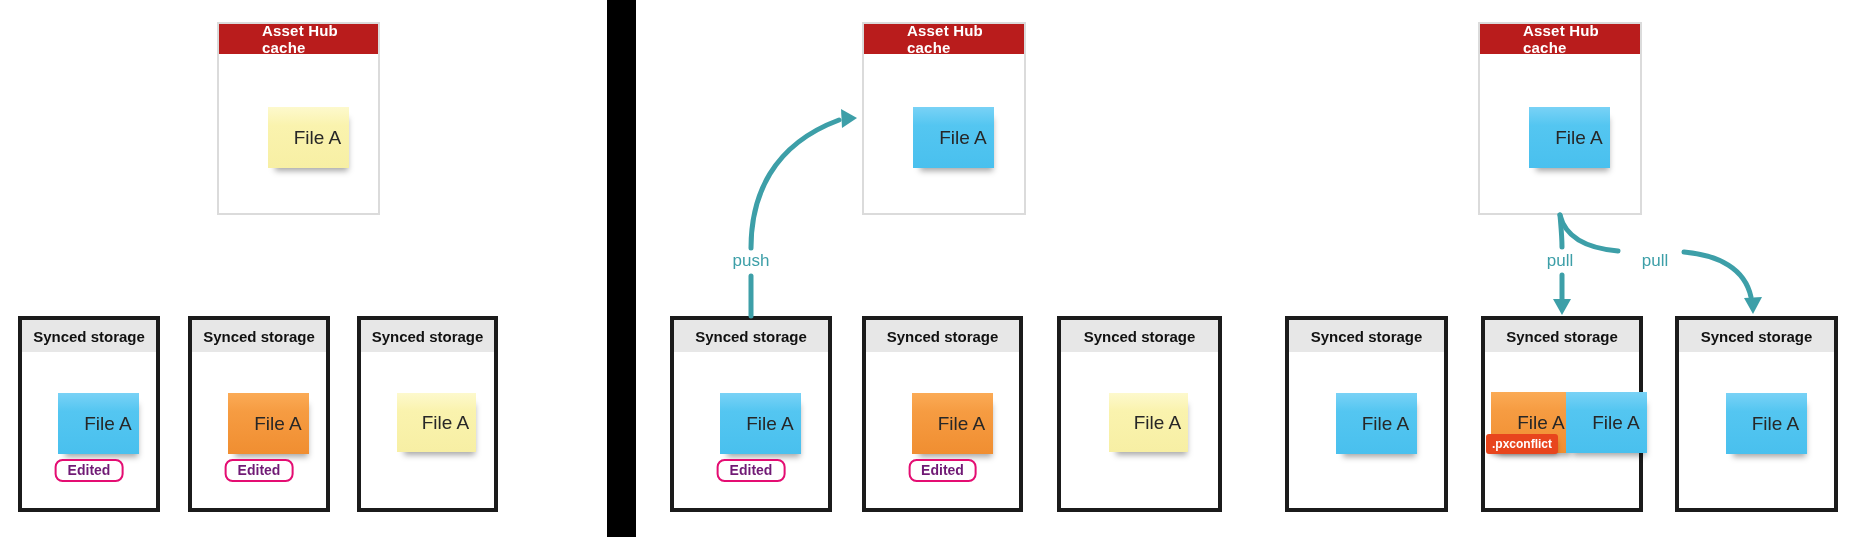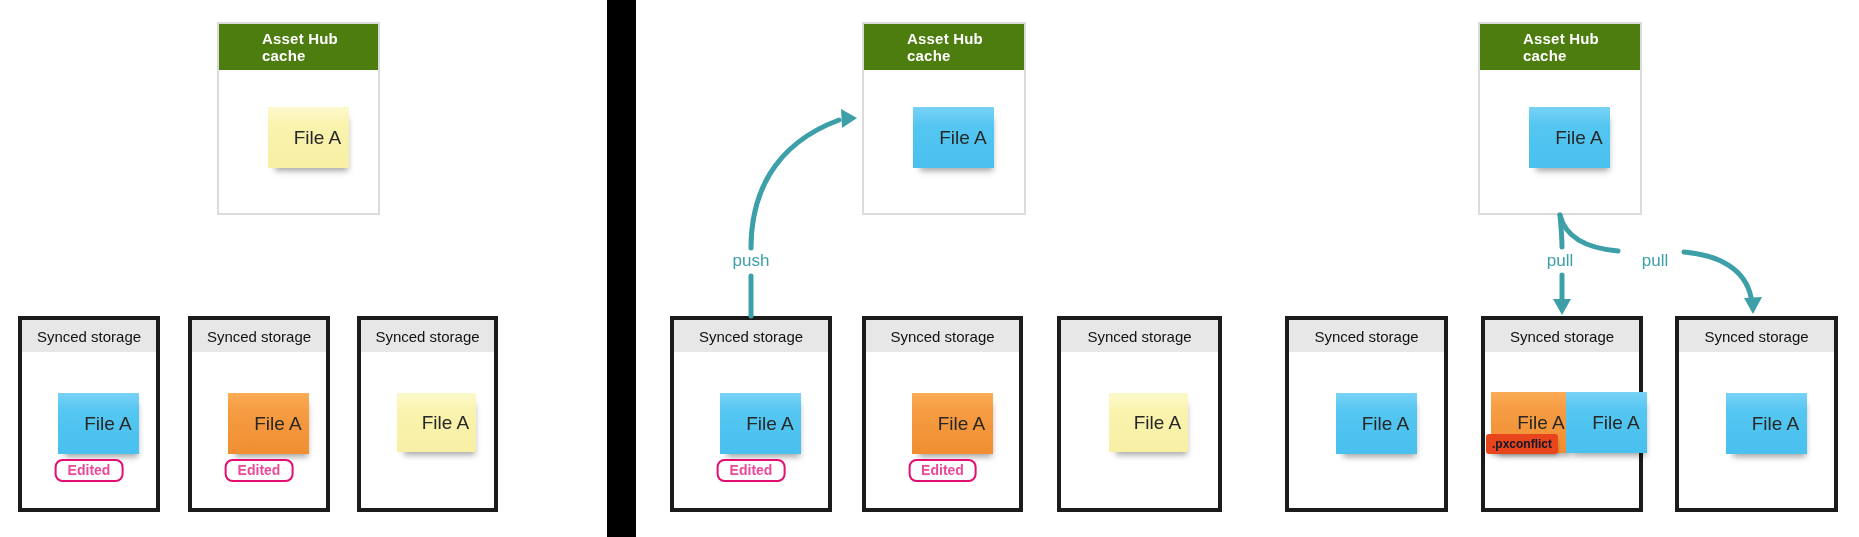--- a/index.html
+++ b/index.html
@@ -7,53 +7,53 @@
     position:relative;width:1859px;height:537px;background:#ffffff;
     font-family:"Liberation Sans",sans-serif;overflow:hidden;
   }
   .divider{position:absolute;background:#000;}
   
   .cache{
     position:absolute;box-sizing:border-box;height:193px;
     background:#fff;border:2px solid #dbdbdb;
   }
   .cache-header{
-    height:46px;background:#4d7c0f;color:#fff;font-weight:bold;font-size:15px;
+    height:30px;background:#b91c1c;color:#fff;font-weight:bold;font-size:15px;
     display:flex;align-items:center;justify-content:center;letter-spacing:.2px;padding-left:43px;
   }
   
   .storage{
     position:absolute;box-sizing:border-box;height:196px;top:316px;
     background:#fff;border:4px solid #1b1b1b;
   }
   .storage-header{
-    height:32px;background:#e7e7e7;color:#111;font-weight:normal;font-size:15px;
+    height:32px;background:#e7e7e7;color:#111;font-weight:bold;font-size:15px;
     display:flex;align-items:center;justify-content:center;
   }
   
   .note{
     position:absolute;width:62px;height:61px;
     display:flex;align-items:center;justify-content:center;
     font-size:19px;color:#272727;
     box-shadow:3px 7px 6px -4px rgba(0,0,0,.35);
     padding-left:19px;
   }
   .note.center{left:calc(50% - 31px);}
   .note.yellow{background:linear-gradient(180deg,#fdf9cd 0%,#faf3ae 30%,#f7efa4 100%);}
   .note.blue{background:linear-gradient(180deg,#79d2f6 0%,#54c6f1 30%,#49c0ee 100%);}
   .note.orange{background:linear-gradient(180deg,#fbab56 0%,#f69c42 30%,#f08e31 100%);}
   
   .badge-edited{
     position:absolute;top:139px;left:50%;transform:translateX(-50%);
-    background:#fff;border:2px solid #e40d72;color:#ec4899;
+    background:#fff;border:2px solid #e40d72;color:#701a75;
     font-weight:bold;font-size:14px;border-radius:8px;padding:1px 11px;line-height:17px;
     white-space:nowrap;
   }
   .badge-conflict{
-    position:absolute;background:#e8451d;color:#0f172a;font-weight:bold;font-size:12px;
+    position:absolute;background:#e8451d;color:#ffffff;font-weight:bold;font-size:12px;
     padding:3px 6px;border-radius:3px;line-height:14px;white-space:nowrap;
     box-shadow:2px 4px 5px -3px rgba(0,0,0,.35);
   }
   .overlay{position:absolute;left:0;top:0;width:1859px;height:537px;pointer-events:none;}
   .overlay text{font-family:"Liberation Sans",sans-serif;font-size:17px;fill:#3d9fa8;}
 </style>
 </head>
 <body>
 
 <div class="canvas">

